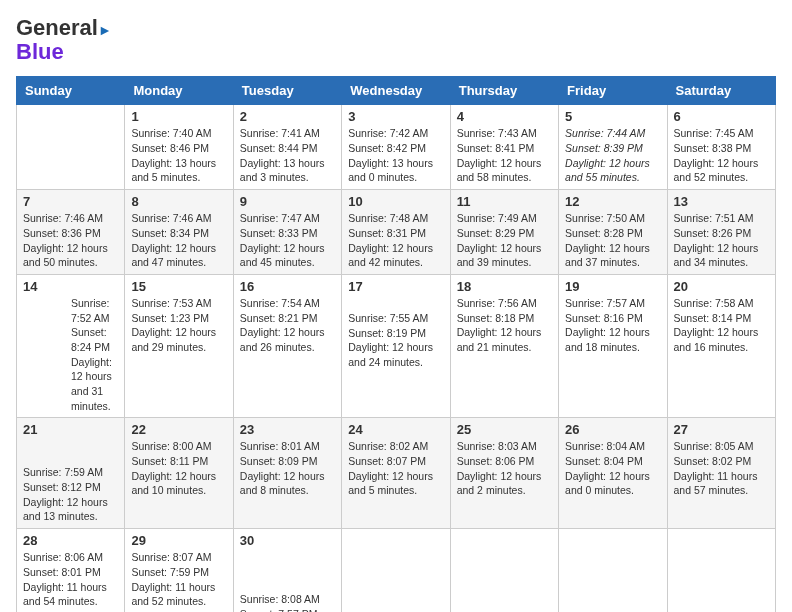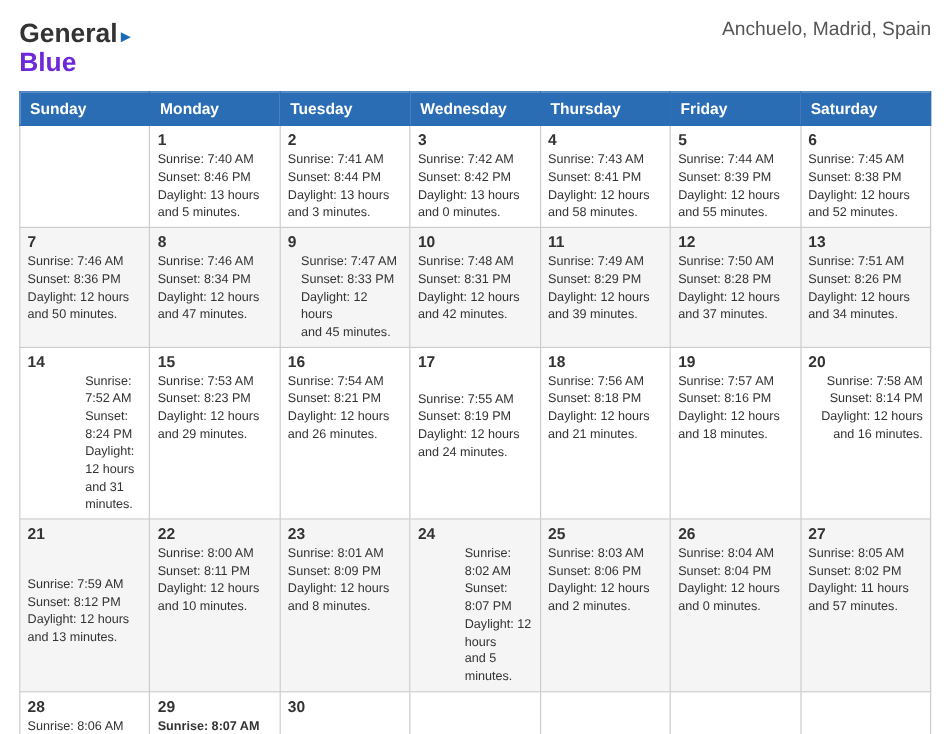--- a/index.html
+++ b/index.html
@@ -92,21 +92,20 @@
 <div class="header">
   <div class="logo">
     <div class="logo-top">
       <span class="logo-text">
         <span style="color:#333;">General</span><span style="color:#1a6bb5; font-size:14px;">►</span><br>
         <span style="color:#6d28d9;">Blue</span>
       </span>
     </div>
   </div>
   <div class="title-block">
-    <div class="location">Anchuelo, Madrid, Spain</div>
   </div>
 </div>
 
 <table>
   <thead>
     <tr>
     <th>Sunday</th>
         <th>Monday</th>
         <th>Tuesday</th>
         <th>Wednesday</th>
@@ -141,21 +140,21 @@
         </td>
         <td>
           <div class="day-number">4</div>
           <div class="day-info" style="white-space: pre-line;">Sunrise: 7:43 AM
 Sunset: 8:41 PM
 Daylight: 12 hours
 and 58 minutes.</div>
         </td>
         <td>
           <div class="day-number">5</div>
-          <div class="day-info" style="white-space: pre-line;">Sunrise: 7:44 AM
+          <div class="day-info" style="white-space: pre-line; font-style: italic;">Sunrise: 7:44 AM
 Sunset: 8:39 PM
 Daylight: 12 hours
 and 55 minutes.</div>
         </td>
         <td>
           <div class="day-number">6</div>
           <div class="day-info" style="white-space: pre-line;">Sunrise: 7:45 AM
 Sunset: 8:38 PM
 Daylight: 12 hours
 and 52 minutes.</div>
@@ -171,21 +170,21 @@
         </td>
         <td>
           <div class="day-number">8</div>
           <div class="day-info" style="white-space: pre-line;">Sunrise: 7:46 AM
 Sunset: 8:34 PM
 Daylight: 12 hours
 and 47 minutes.</div>
         </td>
         <td>
           <div class="day-number">9</div>
-          <div class="day-info" style="white-space: pre-line; margin-left: 11px;">Sunrise: 7:47 AM
+          <div class="day-info" style="white-space: pre-line;">Sunrise: 7:47 AM
 Sunset: 8:33 PM
 Daylight: 12 hours
 and 45 minutes.</div>
         </td>
         <td>
           <div class="day-number">10</div>
           <div class="day-info" style="white-space: pre-line;">Sunrise: 7:48 AM
 Sunset: 8:31 PM
 Daylight: 12 hours
 and 42 minutes.</div>
@@ -216,21 +215,21 @@
         <td>
           <div class="day-number">14</div>
           <div class="day-info" style="white-space: pre-line; margin-left: 48px;">Sunrise: 7:52 AM
 Sunset: 8:24 PM
 Daylight: 12 hours
 and 31 minutes.</div>
         </td>
         <td>
           <div class="day-number">15</div>
           <div class="day-info" style="white-space: pre-line;">Sunrise: 7:53 AM
-Sunset: 8:23 PM
+Sunset: 1:23 PM
 Daylight: 12 hours
 and 29 minutes.</div>
         </td>
         <td>
           <div class="day-number">16</div>
           <div class="day-info" style="white-space: pre-line;">Sunrise: 7:54 AM
 Sunset: 8:21 PM
 Daylight: 12 hours
 and 26 minutes.</div>
         </td>
@@ -250,21 +249,21 @@
         </td>
         <td>
           <div class="day-number">19</div>
           <div class="day-info" style="white-space: pre-line;">Sunrise: 7:57 AM
 Sunset: 8:16 PM
 Daylight: 12 hours
 and 18 minutes.</div>
         </td>
         <td>
           <div class="day-number">20</div>
-          <div class="day-info" style="white-space: pre-line; text-align: right;">Sunrise: 7:58 AM
+          <div class="day-info" style="white-space: pre-line;">Sunrise: 7:58 AM
 Sunset: 8:14 PM
 Daylight: 12 hours
 and 16 minutes.</div>
         </td>
       </tr>
       <tr class="row-shaded">
         <td>
           <div class="day-number">21</div>
           <div class="day-info" style="white-space: pre-line; margin-top: 28px;">Sunrise: 7:59 AM
 Sunset: 8:12 PM
@@ -280,21 +279,21 @@
         </td>
         <td>
           <div class="day-number">23</div>
           <div class="day-info" style="white-space: pre-line;">Sunrise: 8:01 AM
 Sunset: 8:09 PM
 Daylight: 12 hours
 and 8 minutes.</div>
         </td>
         <td>
           <div class="day-number">24</div>
-          <div class="day-info" style="white-space: pre-line; margin-left: 39px;">Sunrise: 8:02 AM
+          <div class="day-info" style="white-space: pre-line;">Sunrise: 8:02 AM
 Sunset: 8:07 PM
 Daylight: 12 hours
 and 5 minutes.</div>
         </td>
         <td>
           <div class="day-number">25</div>
           <div class="day-info" style="white-space: pre-line;">Sunrise: 8:03 AM
 Sunset: 8:06 PM
 Daylight: 12 hours
 and 2 minutes.</div>
@@ -317,21 +316,21 @@
       <tr class="row-white">
         <td>
           <div class="day-number">28</div>
           <div class="day-info" style="white-space: pre-line;">Sunrise: 8:06 AM
 Sunset: 8:01 PM
 Daylight: 11 hours
 and 54 minutes.</div>
         </td>
         <td>
           <div class="day-number">29</div>
-          <div class="day-info" style="white-space: pre-line; font-weight: bold;">Sunrise: 8:07 AM
+          <div class="day-info" style="white-space: pre-line;">Sunrise: 8:07 AM
 Sunset: 7:59 PM
 Daylight: 11 hours
 and 52 minutes.</div>
         </td>
         <td>
           <div class="day-number">30</div>
           <div class="day-info" style="white-space: pre-line; margin-top: 44px;">Sunrise: 8:08 AM
 Sunset: 7:57 PM
 Daylight: 11 hours
 and 49 minutes.</div>

